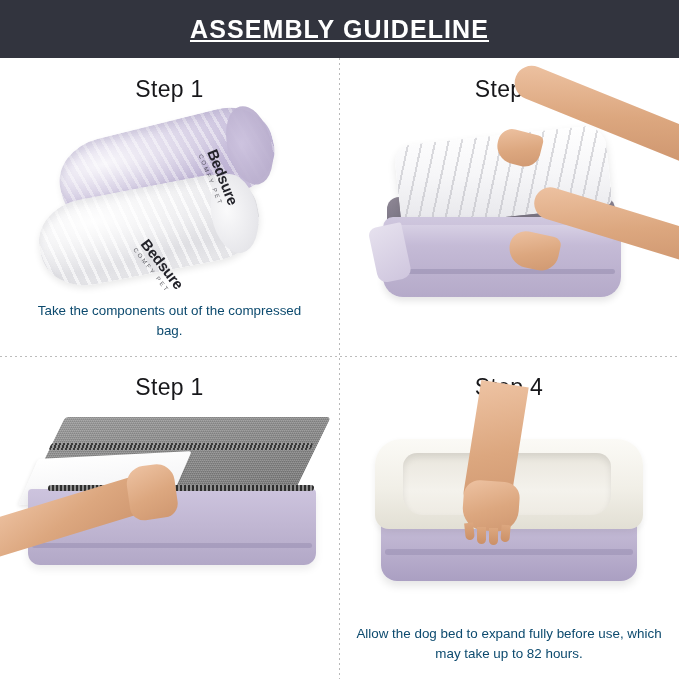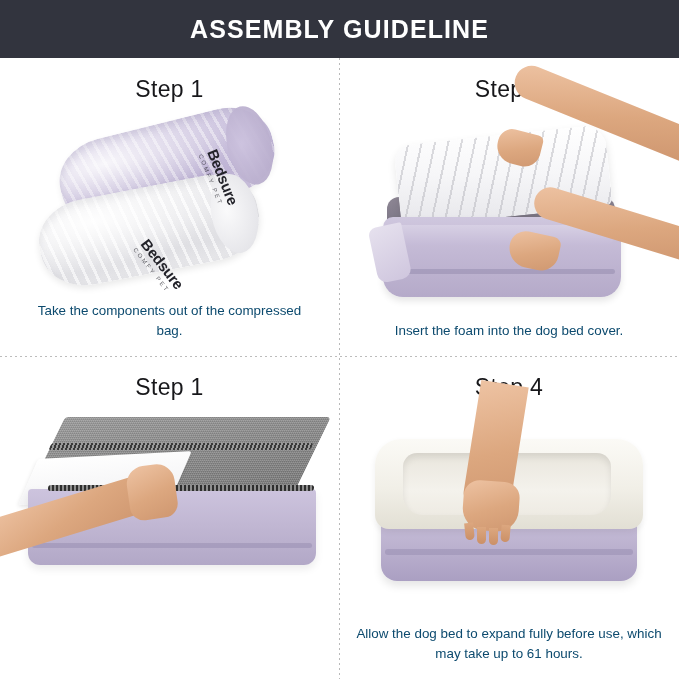--- a/index.html
+++ b/index.html
@@ -29,20 +29,21 @@
     align-items: center;
     justify-content: center;
   }
   #header-title {
     color: #ffffff;
     font-size: 25px;
     font-weight: bold;
     letter-spacing: 1.1px;
     font-family: "Liberation Sans", sans-serif;
     white-space: nowrap;
+    text-decoration: underline;
   }
 
   
   #grid {
     position: absolute;
     left: 0; top: 58px;
     width: 679px;
     height: 621px;
     display: grid;
     grid-template-columns: 339px 340px;
@@ -381,21 +382,20 @@
         <div id="s2-foam"></div>
         <div id="s2-cover"></div>
         <div id="s2-cover-lip"></div>
         <div id="s2-cover-seam"></div>
         <div id="s2-flap"></div>
         <div class="hand" id="s2-arm-top"></div>
         <div class="hand" id="s2-hand-top"></div>
         <div class="hand" id="s2-arm-bot"></div>
         <div class="hand" id="s2-hand-bot"></div>
       </div>
-      <div class="caption">Insert the foam into the dog bed cover.</div>
     </div>
 
     <div class="cell">
       <div class="step-title">Step 1</div>
       <div class="art">
         <div id="s3-top"></div>
         <div id="s3-foam"></div>
         <div id="s3-zip-line"></div>
         <div id="s3-body"></div>
         <div id="s3-zip-edge"></div>
@@ -412,21 +412,21 @@
         <div id="s4-rim"></div>
         <div id="s4-inner"></div>
         <div id="s4-base-seam"></div>
         <div class="hand" id="s4-arm"></div>
         <div class="hand" id="s4-hand"></div>
         <div class="finger" style="left:106px; top:120px; transform:rotate(-6deg);"></div>
         <div class="finger" style="left:118px; top:124px;"></div>
         <div class="finger" style="left:130px; top:125px;"></div>
         <div class="finger" style="left:142px; top:122px; transform:rotate(5deg);"></div>
       </div>
-      <div class="caption wide">Allow the dog bed to expand fully before use, which may take up to 61 hours.</div>
+      <div class="caption wide">Allow the dog bed to expand fully before use, which may take up to 82 hours.</div>
     </div>
 
   </div>
 
   <div id="v-divider"></div>
   <div id="h-divider"></div>
 
 </div>
 
 </body></html>

